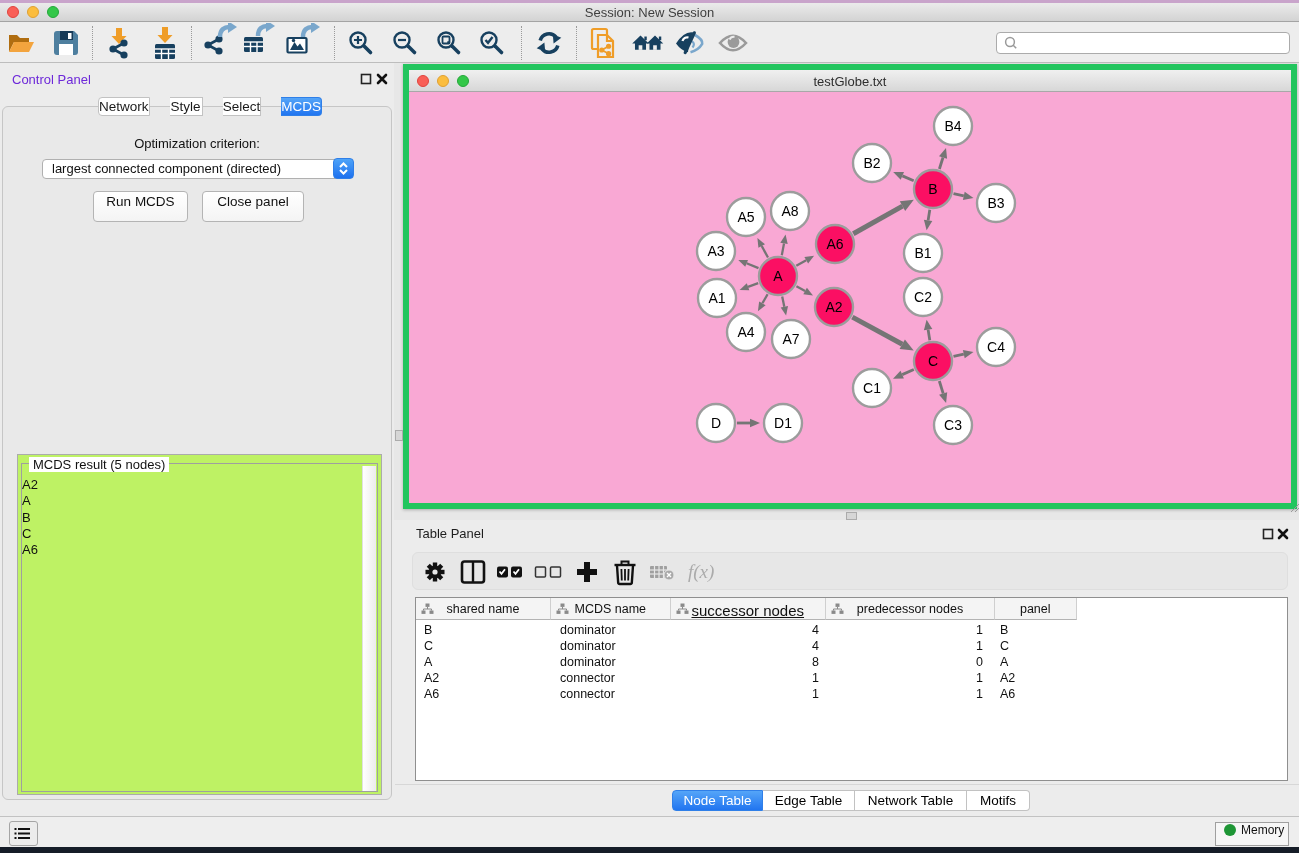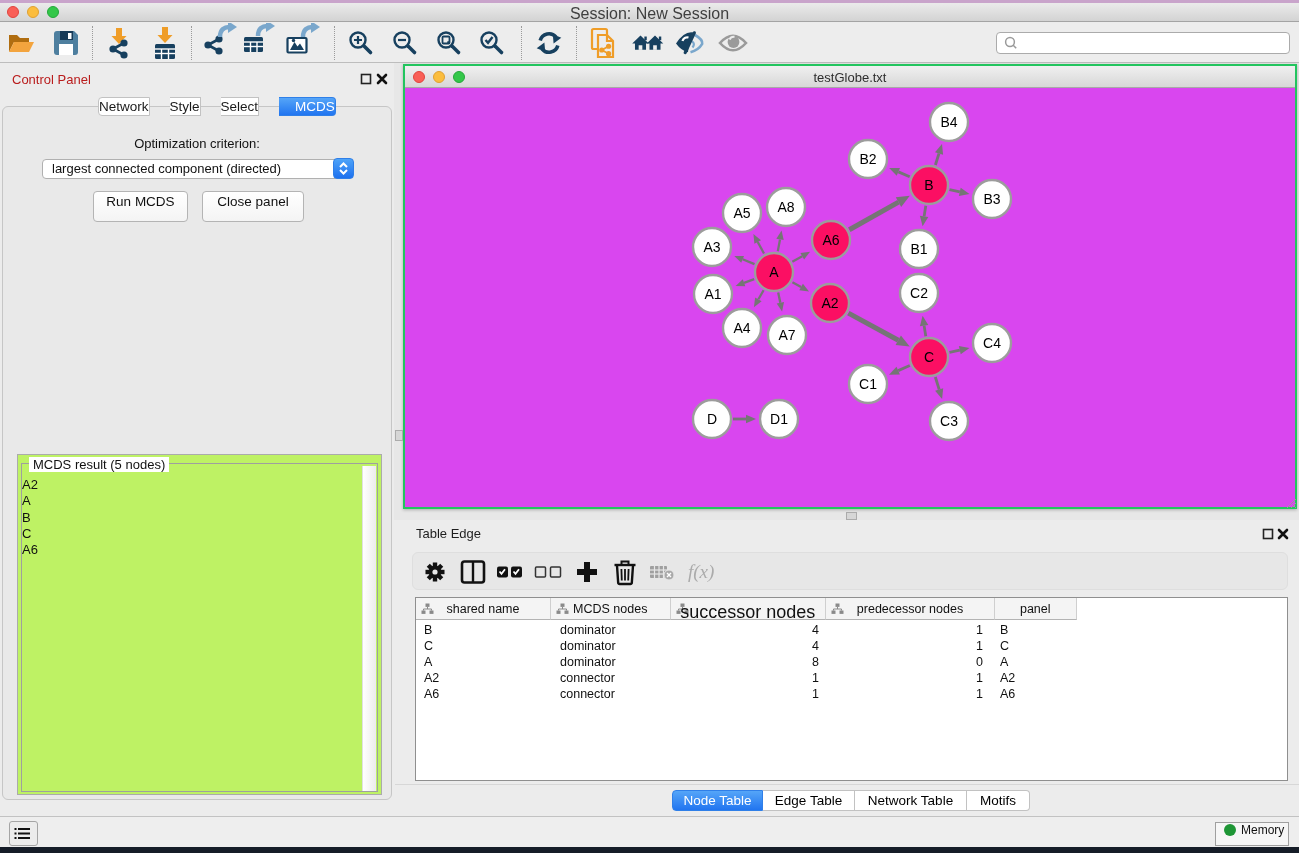--- a/index.html
+++ b/index.html
@@ -3,52 +3,52 @@
 <meta charset="utf-8">
 <style>
 * { margin:0; padding:0; box-sizing:border-box; }
 html,body { width:1299px; height:853px; overflow:hidden; }
 body { font-family:"Liberation Sans", sans-serif; background:#ECECEC; position:relative; }
 .abs { position:absolute; }
 
 
 #purpletop { left:0; top:0; width:1299px; height:3px; background:#c9a4cb; }
 #titlebar { left:0; top:3px; width:1299px; height:19px; background:linear-gradient(#ebebeb,#d3d3d3); border-bottom:1px solid #a4a4a4; }
-#apptitle { left:0; top:5px; width:1299px; text-align:center; font-size:16px; color:#3f3f3f; }
+#apptitle { left:0; top:5px; width:1299px; text-align:center; font-size:13px; color:#3f3f3f; }
 .tl { width:12px; height:12px; border-radius:50%; top:6px; }
 
 
 #toolbar { left:0; top:23px; width:1299px; height:40px; background:#ededed; border-bottom:1px solid #bdbdbd; }
 .tsep { top:26px; width:0; height:34px; border-left:1px dotted #9a9a9a; }
 #searchbox { left:996px; top:32px; width:294px; height:22px; background:#fff; border:1px solid #ababab; border-radius:4px; }
 
 
-#cp-label { left:12px; top:72px; font-size:13px; color:#b91c1c; }
+#cp-label { left:12px; top:72px; font-size:13px; color:#6d28d9; }
 #cp-body { left:2px; top:106px; width:390px; height:694px; background:#e9e9e9; border:1px solid #c6c6c6; border-radius:6px; }
 .tabrow { height:19px; display:flex; font-size:13.5px; }
 .tabrow .tab { background:#fff; border:1px solid #c2c2c2; border-left:none; color:#1a1a1a; text-align:center; line-height:18px;margin-left:20px; }
 .tabrow .tab:first-child { border-left:1px solid #c2c2c2; border-radius:4px 0 0 4px; }
-.tabrow .tab:last-child { border-radius:0 4px 4px 0;padding-left:16px; }
+.tabrow .tab:last-child { border-radius:0 4px 4px 0; }
 .tabrow .tab.sel { background:linear-gradient(#55a5f8,#2175f0); color:#fff; border-color:#2f7fe8; }
 #cp-tabs { left:78px; top:97px; width:244px; }
 #opt-label { left:0px; top:136px; width:394px; text-align:center; font-size:13px; color:#111; }
 #dropdown { left:42px; top:159px; width:311px; height:20px; background:#fff; border:1px solid #b0b0b0; border-radius:4px; font-size:13px; color:#111; line-height:18px; padding-left:9px; }
 #dropbtn { left:333px; top:158px; width:21px; height:21px; border-radius:4px; background:linear-gradient(#4da3f8,#1e71ef); border:1px solid #2f7fe8; }
 .btn { background:linear-gradient(#ffffff,#f4f4f4); border:1px solid #b4b4b4; border-radius:4px; font-size:13.5px; color:#111; text-align:center; line-height:19px; height:31px; }
 #btn-run { left:93px; top:191px; width:95px; }
 #btn-close { left:202px; top:191px; width:102px; }
 #mcds-box { left:17px; top:454px; width:365px; height:341px; background:#bef264; border:1px solid #ababab; }
 #mcds-group { position:absolute; left:3px; top:8px; width:357px; height:329px; border:1px solid #9f9f9f; }
 #mcds-title { position:absolute; left:7px; top:-7px; line-height:15px; background:#fff; font-size:13px; color:#111; padding:0 4px; }
 #mcds-list { position:absolute; left:4px; top:22px; font-size:13px; color:#111; line-height:16.3px; }
 #mcds-scroll { position:absolute; right:5px; top:11px; width:14px; height:325px; background:linear-gradient(90deg,#ffffff,#ececec); border-left:1px solid #e0e0e0; }
 
 
 #mdi { left:394px; top:63px; width:905px; height:457px; background:#e7e7e7; }
-#netwin { left:403px; top:64px; width:894px; height:445px; background:#d946ef; border:2px solid #22c55e; box-shadow:0 1px 3px rgba(0,0,0,.25); }
+#netwin { left:403px; top:64px; width:894px; height:445px; background:#f9a8d4; border:6px solid #22c55e; box-shadow:0 1px 3px rgba(0,0,0,.25); }
 #nw-titlebar { position:absolute; left:0; top:0; width:100%; height:22px; background:linear-gradient(#f0f0f0,#d7d7d7); border-bottom:1px solid #a8a8a8; }
 #nw-title { position:absolute; left:0; top:4px; width:100%; text-align:center; font-size:13px; color:#2e2e2e; }
 #sq1 { left:846px; top:512px; width:11px; height:8px; background:#d6d6d6; border:1px solid #ababab; }
 #sq2 { left:395px; top:430px; width:8px; height:11px; background:#d6d6d6; border:1px solid #ababab; }
 
 
 #tp-label { left:416px; top:526px; font-size:13px; color:#1e1e1e; }
 #tp-toolbar { left:412px; top:552px; width:876px; height:38px; background:#e7e7e7; border:1px solid #dedede; border-radius:6px; }
 #tp-table { left:415px; top:597px; width:873px; height:184px; background:#fff; border:1px solid #8f8f8f; }
 #tp-line { left:395px; top:784px; width:904px; height:1px; background:#d7d7d7; }
@@ -343,21 +343,21 @@
 <circle cx="374" cy="330" r="19" fill="#FFFFFF" stroke="#9C9C9C" stroke-width="2.4"></circle>
 <text x="374" y="335" text-anchor="middle" font-size="14" fill="#000">D1</text>
   </svg>
   <svg class="abs" style="left:879px; top:431px" width="13" height="12" viewBox="0 0 13 12">
       <path d="M3 11 L12 2 M7 11 L12 6 M11 11 L12 10" stroke="#9a9a9a" stroke-width="1"></path>
     </svg>
 </div>
 <div class="abs" id="sq1"></div>
 <div class="abs" id="sq2"></div>
 
-<div class="abs" id="tp-label">Table Edge</div>
+<div class="abs" id="tp-label">Table Panel</div>
 <svg class="abs" style="left:1262px; top:528px" width="12" height="12" viewBox="0 0 12 12">
     <rect x="1.5" y="1.5" width="9" height="9" fill="none" stroke="#222" stroke-width="1.6"></rect>
   </svg>
 <svg class="abs" style="left:1277px; top:528px" width="12" height="12" viewBox="0 0 12 12">
     <path d="M2 2 L10 10 M10 2 L2 10" stroke="#111" stroke-width="2.6" stroke-linecap="round"></path>
   </svg>
 <div class="abs" id="tp-toolbar"></div>
 <svg class="abs" style="left:400px; top:552px" width="340" height="40" viewBox="400 552 340 40">
     <g transform="translate(0,0)">
       <g transform="translate(435,572)">
@@ -436,32 +436,32 @@
     </div>
     <div style="position:absolute; left:135px; top:0; width:119.5px; height:22px; background:#f4f4f4; border-right:1px solid #cfcfcf; border-bottom:1px solid #b3b3b3;">
       <svg width="13" height="12" viewBox="0 0 13 12" style="position:absolute; left:5px; top:5px">
         <g fill="#8a8a8a">
           <rect x="4.5" y="0.5" width="4" height="3.4"></rect>
           <rect x="0.5" y="7.5" width="4" height="3.4"></rect>
           <rect x="8.5" y="7.5" width="4" height="3.4"></rect>
         </g>
         <path d="M6.5,4 L6.5,6 M2.5,7.5 L2.5,6 L10.5,6 L10.5,7.5" fill="none" stroke="#8a8a8a" stroke-width="1"></path>
       </svg>
-      <div style="position:absolute; left:0; top:4px; width:100%; text-align:center; font-size:12.5px; color:#111;">MCDS nodes</div>
+      <div style="position:absolute; left:0; top:4px; width:100%; text-align:center; font-size:12.5px; color:#111;">MCDS name</div>
     </div>
     <div style="position:absolute; left:254.5px; top:0; width:155.5px; height:22px; background:#f4f4f4; border-right:1px solid #cfcfcf; border-bottom:1px solid #b3b3b3;">
       <svg width="13" height="12" viewBox="0 0 13 12" style="position:absolute; left:5px; top:5px">
         <g fill="#8a8a8a">
           <rect x="4.5" y="0.5" width="4" height="3.4"></rect>
           <rect x="0.5" y="7.5" width="4" height="3.4"></rect>
           <rect x="8.5" y="7.5" width="4" height="3.4"></rect>
         </g>
         <path d="M6.5,4 L6.5,6 M2.5,7.5 L2.5,6 L10.5,6 L10.5,7.5" fill="none" stroke="#8a8a8a" stroke-width="1"></path>
       </svg>
-      <div style="position:absolute; left:0; top:4px; width:100%; text-align:center; font-size:18px; color:#111;">successor nodes</div>
+      <div style="position:absolute; left:0; top:4px; width:100%; text-align:center; font-size:15px; color:#111;text-decoration:underline;">successor nodes</div>
     </div>
     <div style="position:absolute; left:410px; top:0; width:169.0px; height:22px; background:#f4f4f4; border-right:1px solid #cfcfcf; border-bottom:1px solid #b3b3b3;">
       <svg width="13" height="12" viewBox="0 0 13 12" style="position:absolute; left:5px; top:5px">
         <g fill="#8a8a8a">
           <rect x="4.5" y="0.5" width="4" height="3.4"></rect>
           <rect x="0.5" y="7.5" width="4" height="3.4"></rect>
           <rect x="8.5" y="7.5" width="4" height="3.4"></rect>
         </g>
         <path d="M6.5,4 L6.5,6 M2.5,7.5 L2.5,6 L10.5,6 L10.5,7.5" fill="none" stroke="#8a8a8a" stroke-width="1"></path>
       </svg>

